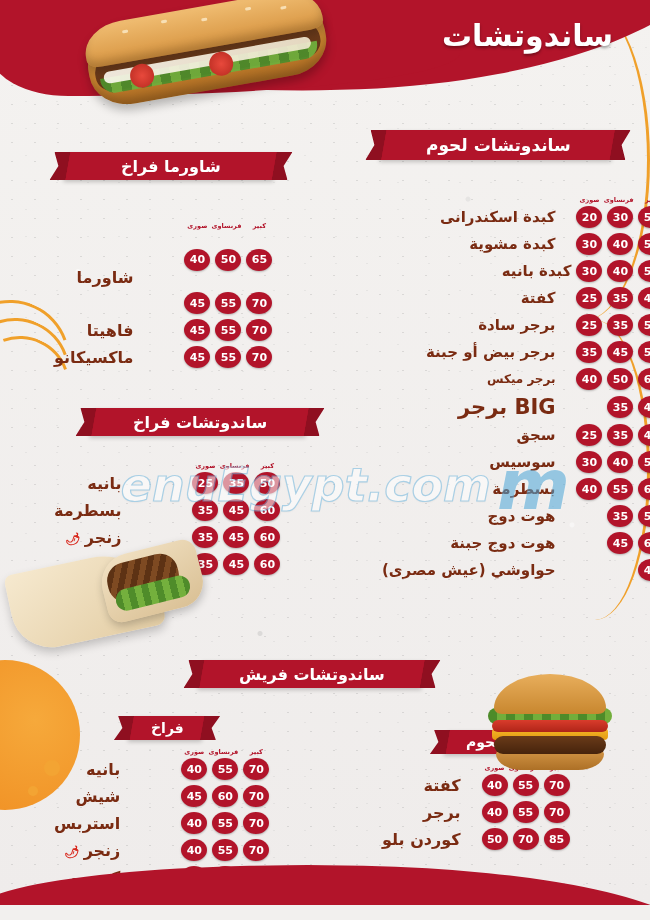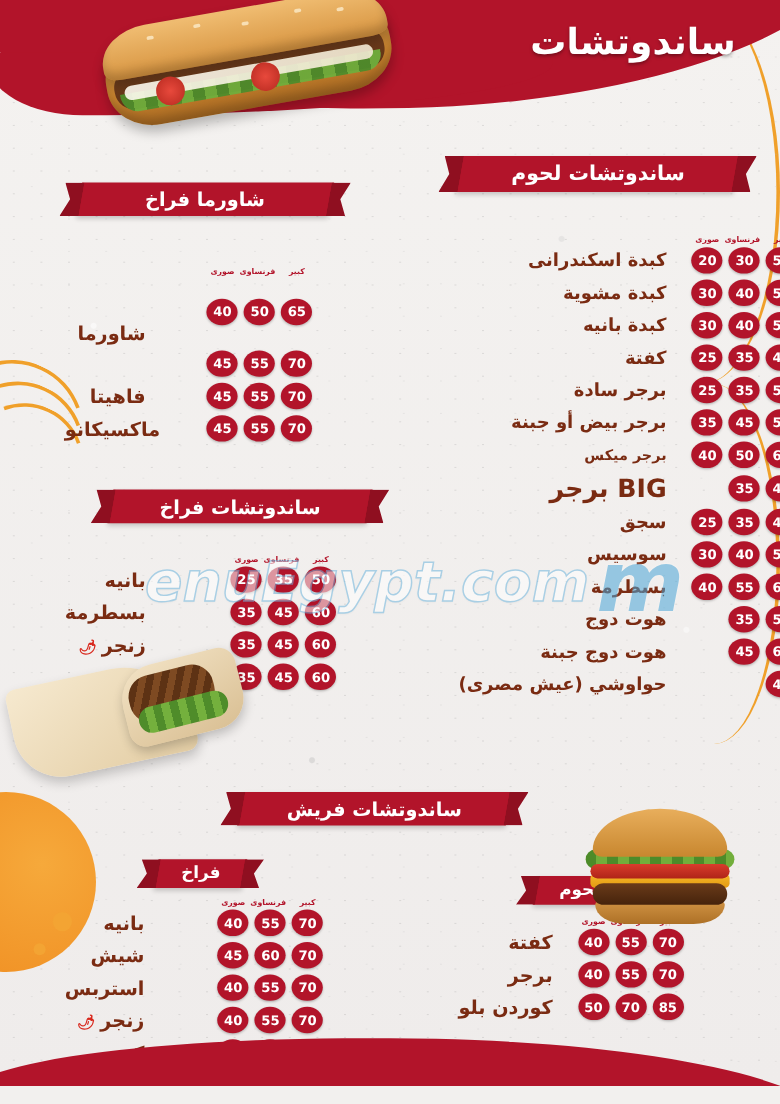--- a/index.html
+++ b/index.html
@@ -304,21 +304,21 @@
         <div class="row">
           <div class="pill">55</div>
           <div class="pill">40</div>
           <div class="pill">30</div>
           <div class="rowlabel" style="margin-right: 16px; font-size: 15px;">كبدة مشوية</div>
         </div>
         <div class="row">
           <div class="pill">55</div>
           <div class="pill">40</div>
           <div class="pill">30</div>
-          <div class="rowlabel" style="margin-right: 16px; font-size: 15px;">كبدة بانيه</div>
+          <div class="rowlabel" style="margin-right: 0; font-size: 15px;">كبدة بانيه</div>
         </div>
         <div class="row">
           <div class="pill">45</div>
           <div class="pill">35</div>
           <div class="pill">25</div>
           <div class="rowlabel" style="margin-right: 16px; font-size: 15px;">كفتة</div>
         </div>
         <div class="row">
           <div class="pill">50</div>
           <div class="pill">35</div>
@@ -406,21 +406,21 @@
         <div class="row">
           <div class="pill">70</div>
           <div class="pill">55</div>
           <div class="pill">45</div>
           <div class="rowlabel" style="margin-right: 46px; font-size: 16px;">فاهيتا</div>
         </div>
         <div class="row">
           <div class="pill">70</div>
           <div class="pill">55</div>
           <div class="pill">45</div>
-          <div class="rowlabel" style="margin-right: 34px; font-size: 16px;">ماكسيكانو</div>
+          <div class="rowlabel" style="margin-right: 46px; font-size: 16px;">ماكسيكانو</div>
         </div>
       </div>
   </div>
 
   <div class="ribbon flag" style="left:92px; top:408px; width:216px; height:28px; font-size:16px;">
     <span>ساندوتشات فراخ</span>
   </div>
   <div class="menu-block" id="chicken-block" style="left:54px; top:462px;">
     <div class="head-row">
       <div class="colhead">كبير</div>

